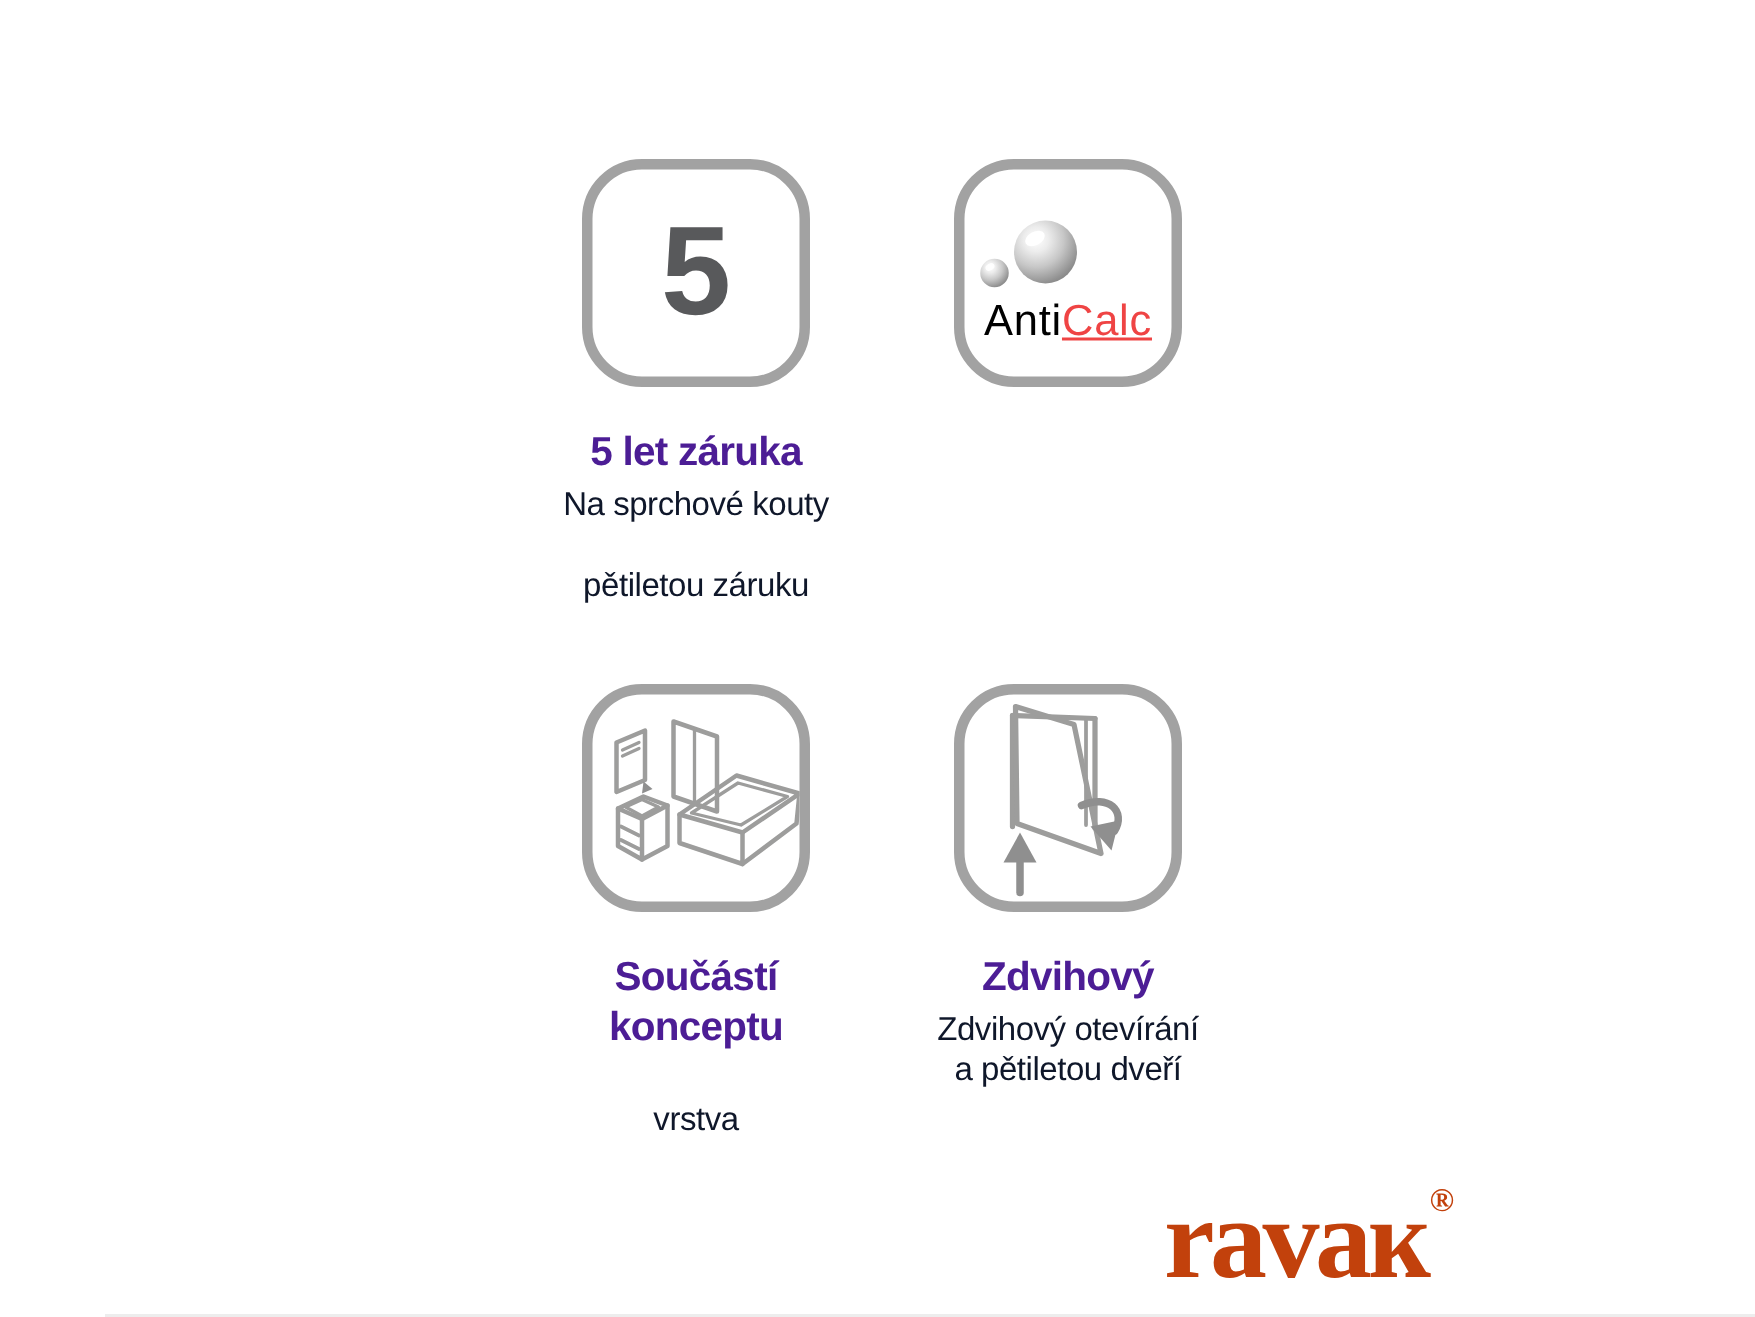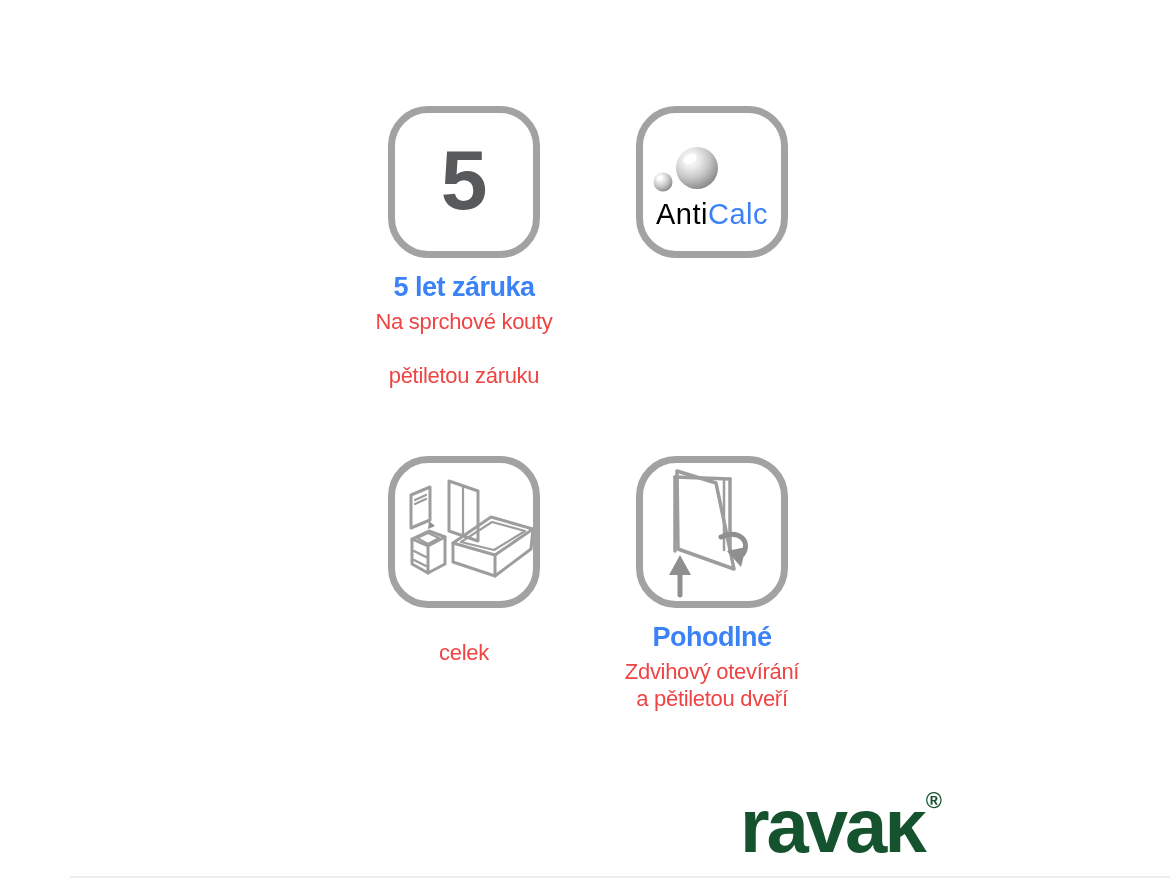--- a/index.html
+++ b/index.html
@@ -30,41 +30,41 @@
     display:flex;align-items:center;justify-content:center;
     font-size:84px;font-weight:bold;color:#58595b;
     padding-bottom:4px;
   }
   .anticalc-label{
     position:absolute;left:0;right:0;bottom:20px;
     font-size:29px;font-weight:normal;letter-spacing:0.5px;
     white-space:nowrap;
   }
   .anticalc-dark{color:#000000;}
-  .anticalc-light{color:#3b82f6;}
+  .anticalc-light{color:#ef4444;text-decoration:underline;}
   .feature-title{
-    margin:13px 0 0 0;
+    margin:27px 0 0 0;
     font-size:27px;line-height:33px;font-weight:bold;
-    color:#3b82f6;letter-spacing:-0.5px;
+    color:#4c1d95;letter-spacing:-0.5px;
   }
   .feature-desc{
     margin:4px 0 0 0;
     font-size:22px;line-height:27px;
-    color:#ef4444;letter-spacing:-0.3px;
+    color:#0f172a;letter-spacing:-0.3px;
     white-space:nowrap;
   }
   .r1c1{left:340px;top:106px;}
   .r1c2{left:588px;top:106px;}
   .r2c1{left:340px;top:456px;}
   .r2c2{left:588px;top:456px;}
   .logo{
-    position:absolute;left:740px;top:788px;
-    color:#14532d;
+    position:absolute;left:776px;top:788px;
+    color:#c2410c;
     font-size:76px;font-weight:bold;letter-spacing:-3px;
-    line-height:1;white-space:nowrap;
+    line-height:1;white-space:nowrap;font-family:Liberation Serif, serif;
   }
   .logo .reg{
     display:inline-block;
     font-size:22px;letter-spacing:0;
     vertical-align:44px;
     margin-left:2px;
   }
   .bottom-divider{
     position:absolute;left:70px;right:0;bottom:0;height:2px;
     background:#ededed;
@@ -129,23 +129,27 @@
 
         <path d="M17,76 L34,68 L50,74 L33,83 Z"></path>
         <path d="M22,75 L33,70 L44,75 L33,81 Z" stroke-width="2.2"></path>
         <path d="M17,76 L17,101 L33,110 L33,83"></path>
         <path d="M33,110 L50,101 L50,74"></path>
         <path d="M19,88 L31,94 M19,97 L31,103" stroke-width="2.5"></path>
 
         <path d="M34,58 L40,63 L33,66 Z" fill="#8f8f8f" stroke="none"></path>
       </svg>
     </div>
+    <h3 class="feature-title">
+      <span>Součástí</span><br>
+      <span>konceptu</span>
+    </h3>
     <p class="feature-desc">
       <br>
-      <span>celek</span>
+      <span>vrstva</span>
     </p>
   </div>
 
   <div class="cell r2c2">
     <div class="icon-box">
       <svg width="138" height="138" viewBox="0 0 138 138" fill="none" stroke="#9d9d9c" stroke-width="3.5" stroke-linejoin="round" stroke-linecap="round">
 
         <path d="M32,14 L32,88"></path>
         <path d="M32,14 L87,16"></path>
         <path d="M87,16 L87,89"></path>
@@ -154,21 +158,21 @@
         <path d="M34,8 L73,20 L91,106 L35,86 Z"></path>
 
         <path d="M37,132 L37,112" stroke="#8f8f8f" stroke-width="5"></path>
         <path d="M37,92 L26,112 L48,112 Z" fill="#8f8f8f" stroke="none"></path>
 
         <path d="M78,74 C96,66 108,78 100,91" stroke="#8f8f8f" stroke-width="5"></path>
         <path d="M103,84 L84,88 L98,104 Z" fill="#8f8f8f" stroke="none"></path>
       </svg>
     </div>
     <h3 class="feature-title">
-      <span>Pohodlné</span><br>
+      <span>Zdvihový</span><br>
     </h3>
     <p class="feature-desc">
       <span>Zdvihový otevírání</span><br>
       <span>a pětiletou dveří</span>
     </p>
   </div>
 
   <div class="logo">
     <span>ravaĸ</span><span class="reg">®</span>
   </div>

